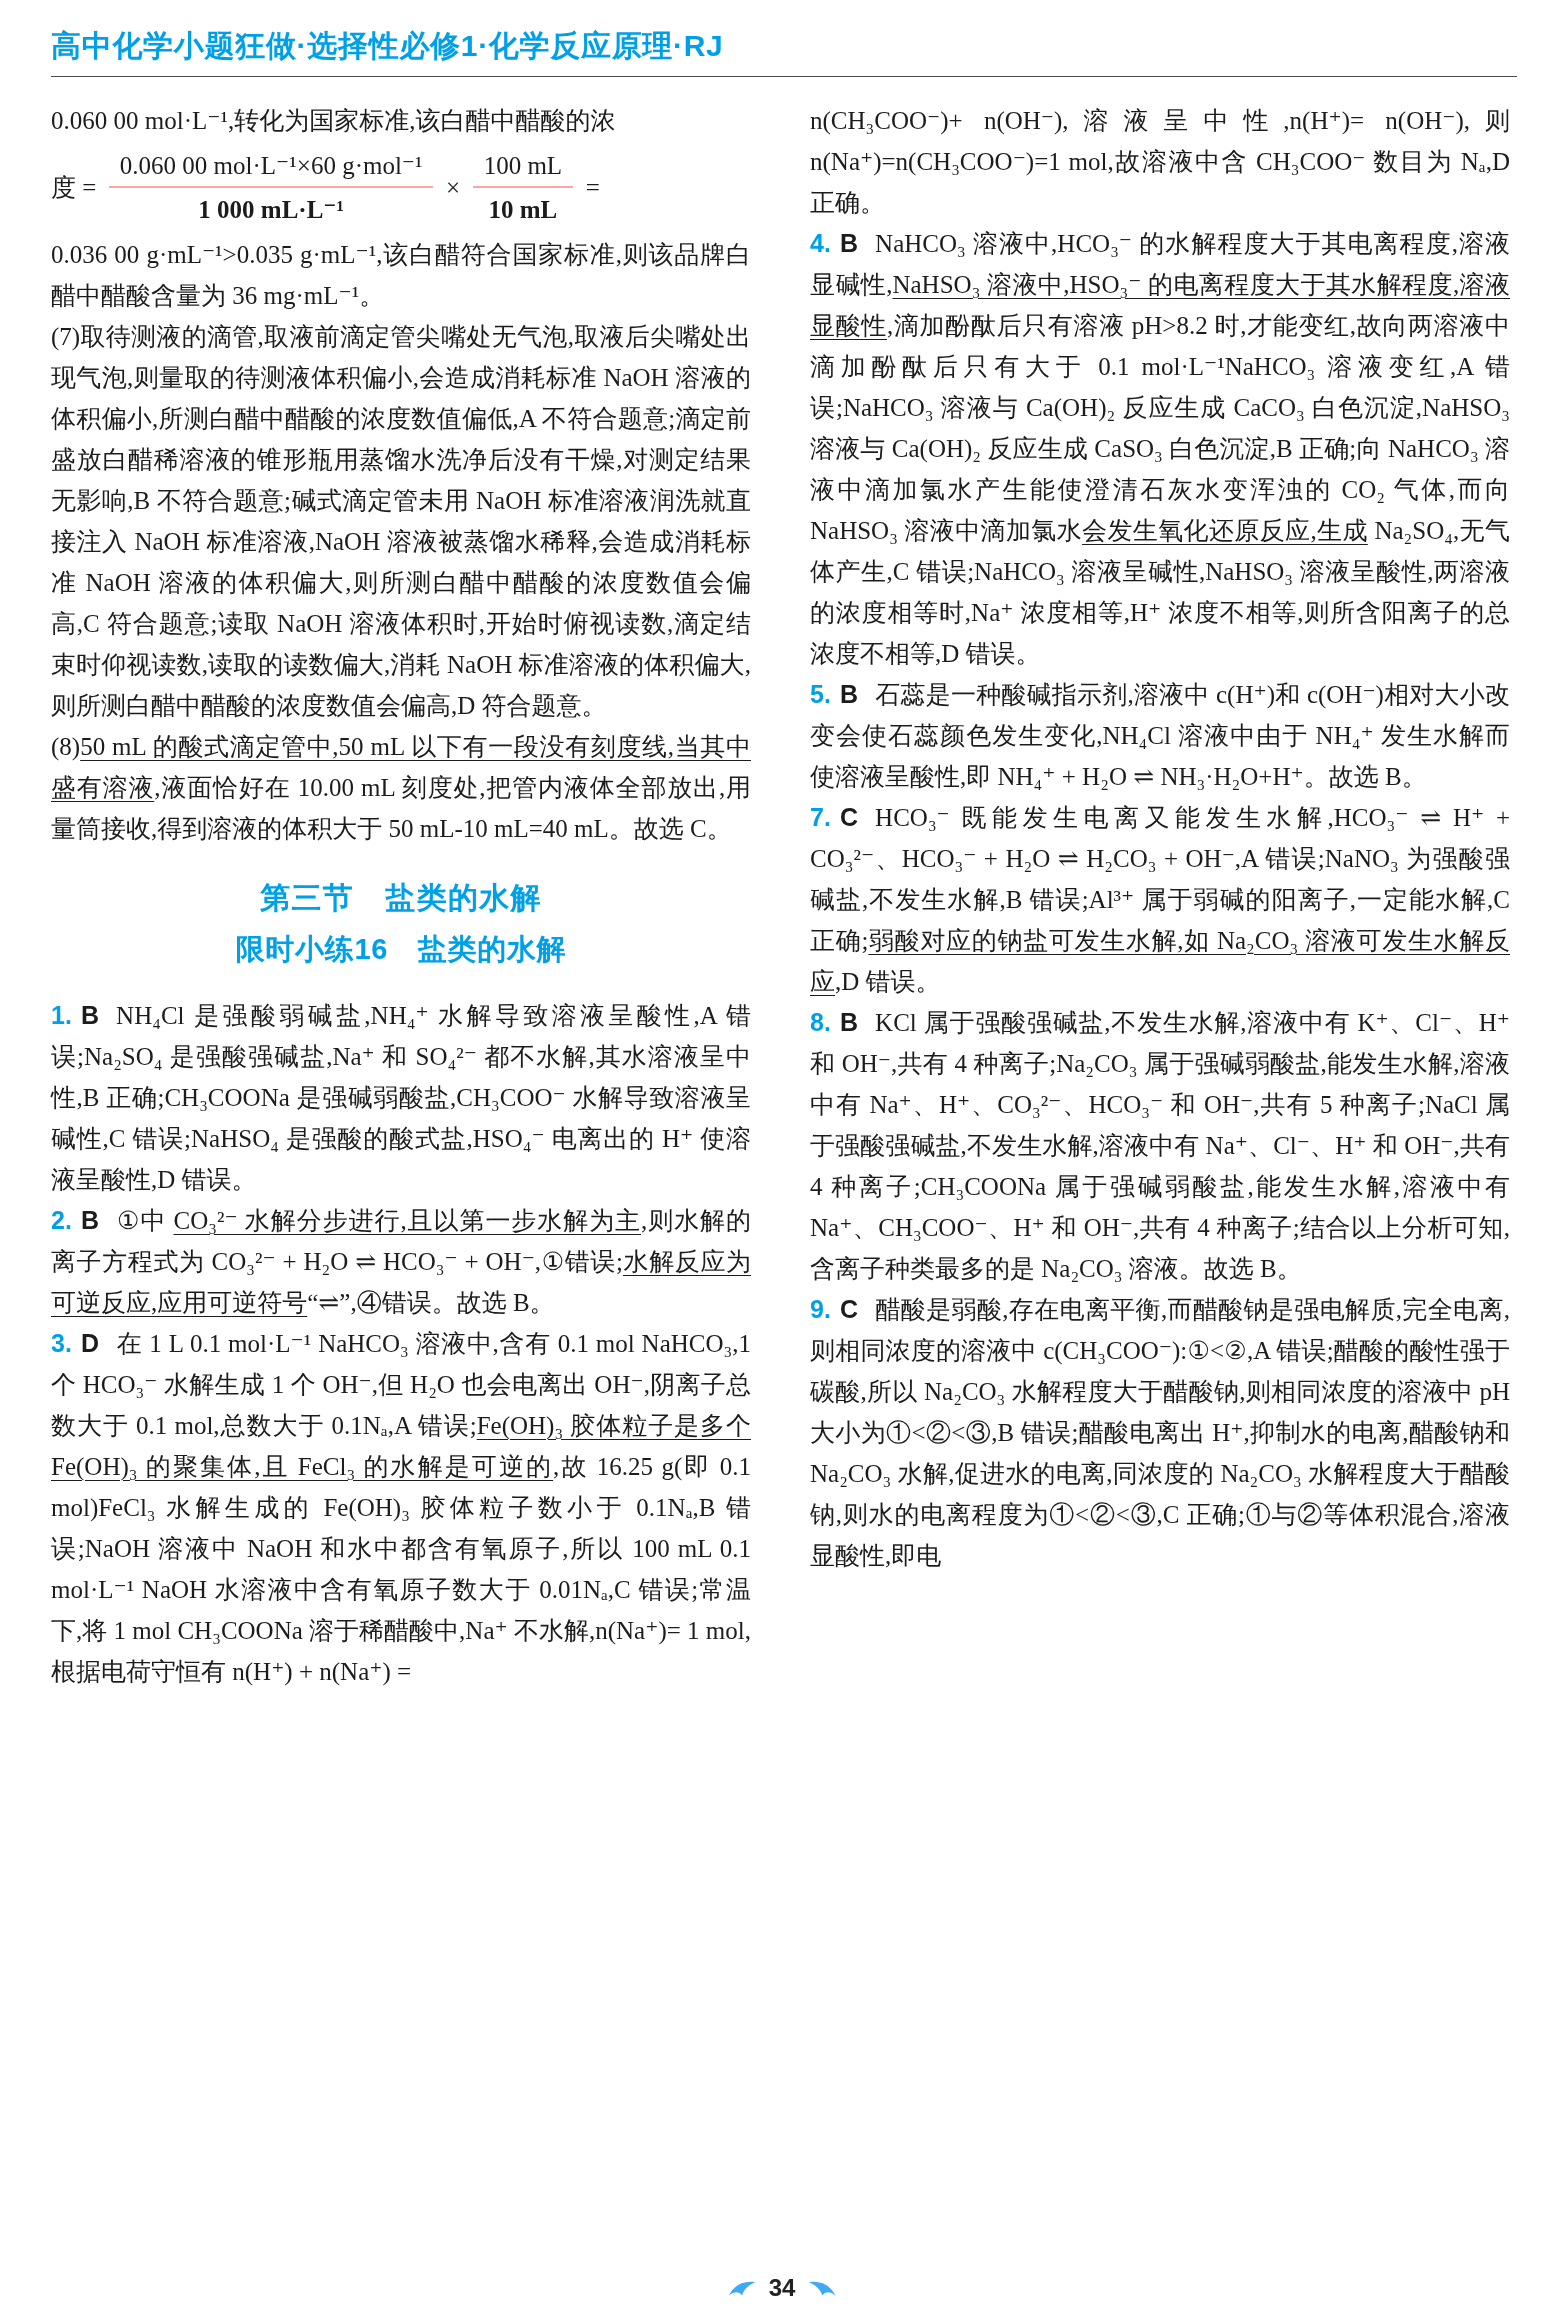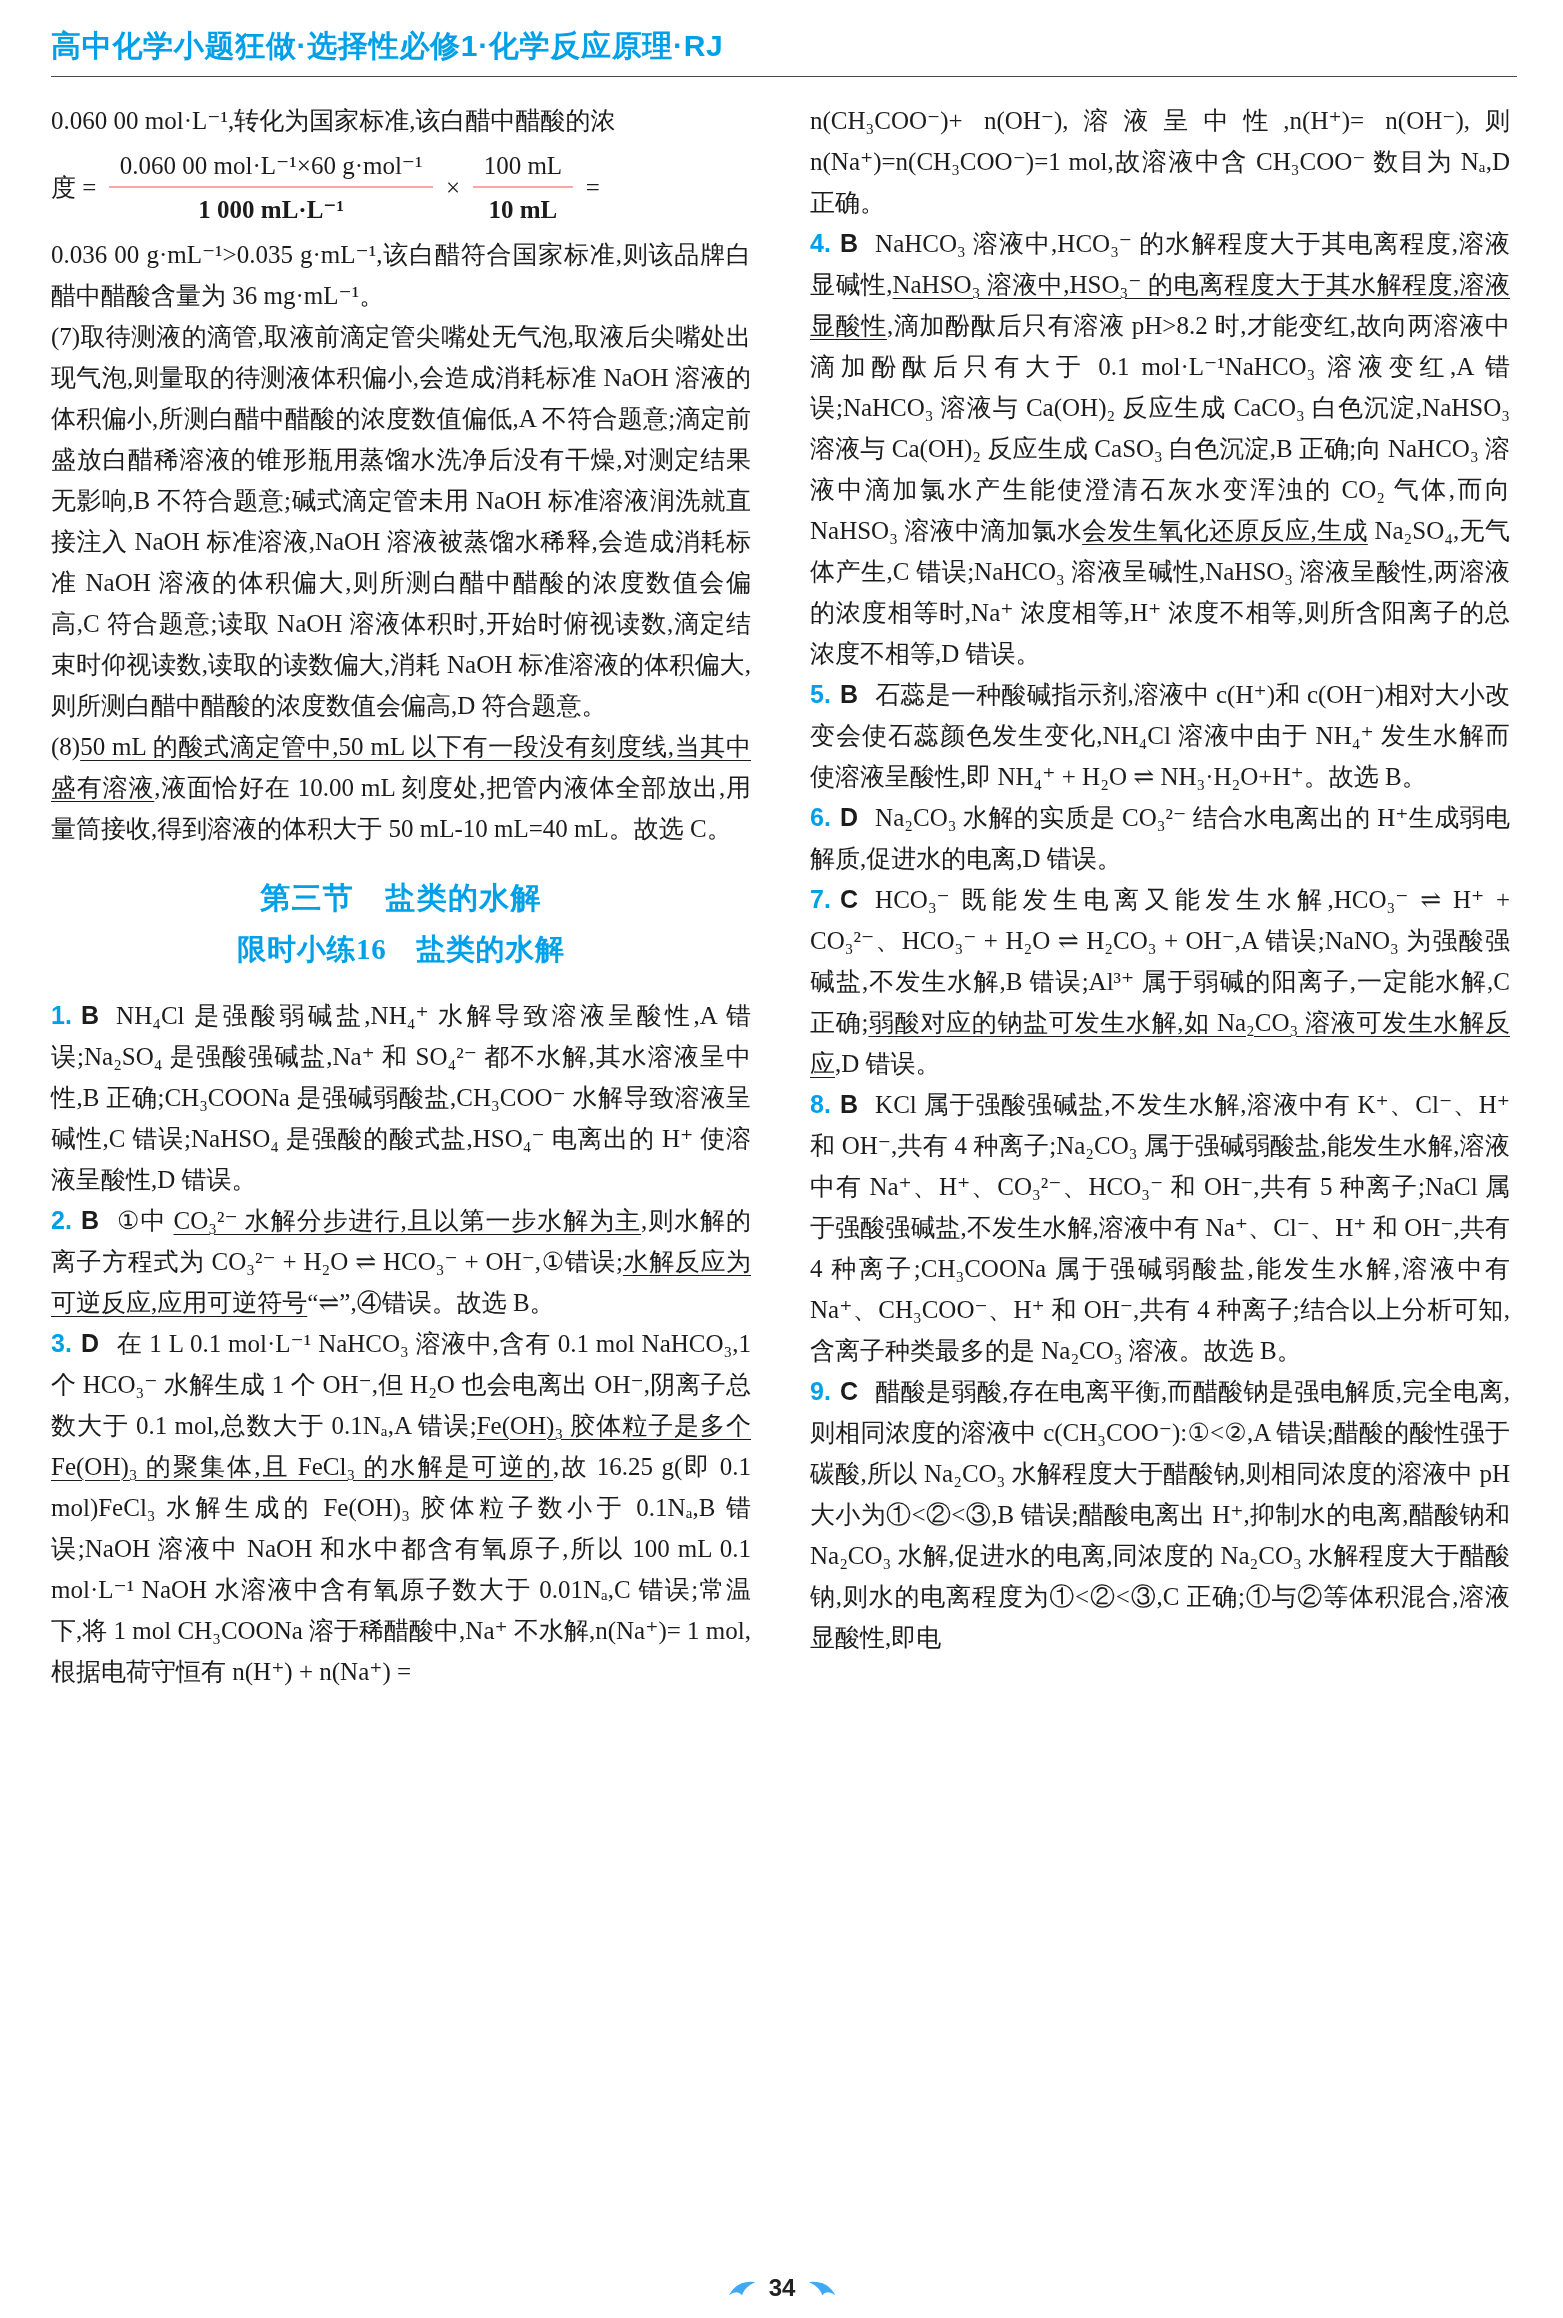--- a/index.html
+++ b/index.html
@@ -59,21 +59,21 @@
     margin:29px 0 10.5px;
     font-family:"Liberation Sans","DejaVu Sans",sans-serif;
     letter-spacing:1.3px;
   }
   .h-sub {
     font-size:29px;
     font-weight:bold;
     color:#00a0e9;
     text-align:center;
     margin:6.6px 0 25px;
-    font-family:Liberation Serif, serif;
+    font-family:Liberation Sans, sans-serif;
     letter-spacing:0.7px;
   }
 
   
   .formula-row {
     display:flex;
     align-items:center;
     gap:13px;
     margin:9.2px 0 9.2px 0;
     font-size:25px;
@@ -130,21 +130,20 @@
         <h2 class="h-section">第三节　盐类的水解</h2>
         <h3 class="h-sub">限时小练16　盐类的水解</h3>
         <p class="para answer"><span class="qnum">1.</span><span class="qletter">B</span><span>NH₄Cl 是强酸弱碱盐,NH₄⁺ 水解导致溶液呈酸性,A 错误;Na₂SO₄ 是强酸强碱盐,Na⁺ 和 SO₄²⁻ 都不水解,其水溶液呈中性,B 正确;CH₃COONa 是强碱弱酸盐,CH₃COO⁻ 水解导致溶液呈碱性,C 错误;NaHSO₄ 是强酸的酸式盐,HSO₄⁻ 电离出的 H⁺ 使溶液呈酸性,D 错误。</span></p>
         <p class="para answer"><span class="qnum">2.</span><span class="qletter">B</span><span>①中 <span class="u">CO₃²⁻ 水解分步进行,且以第一步水解为主</span>,则水解的离子方程式为 CO₃²⁻ + H₂O ⇌ HCO₃⁻ + OH⁻,①错误;<span class="u">水解反应为可逆反应,应用可逆符号</span>“⇌”,④错误。故选 B。</span></p>
         <p class="para answer"><span class="qnum">3.</span><span class="qletter">D</span><span>在 1 L 0.1 mol·L⁻¹ NaHCO₃ 溶液中,含有 0.1 mol NaHCO₃,1 个 HCO₃⁻ 水解生成 1 个 OH⁻,但 H₂O 也会电离出 OH⁻,阴离子总数大于 0.1 mol,总数大于 0.1Nₐ,A 错误;<span class="u">Fe(OH)₃ 胶体粒子是多个 Fe(OH)₃ 的聚集体,且 FeCl₃ 的水解是可逆的</span>,故 16.25 g(即 0.1 mol)FeCl₃ 水解生成的 Fe(OH)₃ 胶体粒子数小于 0.1Nₐ,B 错误;NaOH 溶液中 NaOH 和水中都含有氧原子,所以 100 mL 0.1 mol·L⁻¹ NaOH 水溶液中含有氧原子数大于 0.01Nₐ,C 错误;常温下,将 1 mol CH₃COONa 溶于稀醋酸中,Na⁺ 不水解,n(Na⁺)= 1 mol,根据电荷守恒有 n(H⁺) + n(Na⁺) =</span></p>
       </section>
     <section class="col">
         <p class="para">n(CH₃COO⁻)+ n(OH⁻),溶液呈中性,n(H⁺)= n(OH⁻),则 n(Na⁺)=n(CH₃COO⁻)=1 mol,故溶液中含 CH₃COO⁻ 数目为 Nₐ,D 正确。</p>
         <p class="para answer"><span class="qnum">4.</span><span class="qletter">B</span><span>NaHCO₃ 溶液中,HCO₃⁻ 的水解程度大于其电离程度,溶液显碱性,<span class="u">NaHSO₃ 溶液中,HSO₃⁻ 的电离程度大于其水解程度,溶液显酸性</span>,滴加酚酞后只有溶液 pH&gt;8.2 时,才能变红,故向两溶液中滴加酚酞后只有大于 0.1 mol·L⁻¹NaHCO₃ 溶液变红,A 错误;NaHCO₃ 溶液与 Ca(OH)₂ 反应生成 CaCO₃ 白色沉淀,NaHSO₃ 溶液与 Ca(OH)₂ 反应生成 CaSO₃ 白色沉淀,B 正确;向 NaHCO₃ 溶液中滴加氯水产生能使澄清石灰水变浑浊的 CO₂ 气体,而向 NaHSO₃ 溶液中滴加氯水<span class="u">会发生氧化还原反应,生成</span> Na₂SO₄,无气体产生,C 错误;NaHCO₃ 溶液呈碱性,NaHSO₃ 溶液呈酸性,两溶液的浓度相等时,Na⁺ 浓度相等,H⁺ 浓度不相等,则所含阳离子的总浓度不相等,D 错误。</span></p>
         <p class="para answer"><span class="qnum">5.</span><span class="qletter">B</span><span>石蕊是一种酸碱指示剂,溶液中 c(H⁺)和 c(OH⁻)相对大小改变会使石蕊颜色发生变化,NH₄Cl 溶液中由于 NH₄⁺ 发生水解而使溶液呈酸性,即 NH₄⁺ + H₂O ⇌ NH₃·H₂O+H⁺。故选 B。</span></p>
-        <p class="para answer"><span class="qnum">6.</span><span class="qletter">D</span><span>Na₂CO₃ 水解的实质是 CO₃²⁻ 结合水电离出的 H⁺生成弱电解质,促进水的电离,D 错误。</span></p>
         <p class="para answer"><span class="qnum">7.</span><span class="qletter">C</span><span>HCO₃⁻ 既能发生电离又能发生水解,HCO₃⁻ ⇌ H⁺ + CO₃²⁻、HCO₃⁻ + H₂O ⇌ H₂CO₃ + OH⁻,A 错误;NaNO₃ 为强酸强碱盐,不发生水解,B 错误;Al³⁺ 属于弱碱的阳离子,一定能水解,C 正确;<span class="u">弱酸对应的钠盐可发生水解,如 Na₂CO₃ 溶液可发生水解反应</span>,D 错误。</span></p>
         <p class="para answer"><span class="qnum">8.</span><span class="qletter">B</span><span>KCl 属于强酸强碱盐,不发生水解,溶液中有 K⁺、Cl⁻、H⁺ 和 OH⁻,共有 4 种离子;Na₂CO₃ 属于强碱弱酸盐,能发生水解,溶液中有 Na⁺、H⁺、CO₃²⁻、HCO₃⁻ 和 OH⁻,共有 5 种离子;NaCl 属于强酸强碱盐,不发生水解,溶液中有 Na⁺、Cl⁻、H⁺ 和 OH⁻,共有 4 种离子;CH₃COONa 属于强碱弱酸盐,能发生水解,溶液中有 Na⁺、CH₃COO⁻、H⁺ 和 OH⁻,共有 4 种离子;结合以上分析可知,含离子种类最多的是 Na₂CO₃ 溶液。故选 B。</span></p>
         <p class="para answer"><span class="qnum">9.</span><span class="qletter">C</span><span>醋酸是弱酸,存在电离平衡,而醋酸钠是强电解质,完全电离,则相同浓度的溶液中 c(CH₃COO⁻):①&lt;②,A 错误;醋酸的酸性强于碳酸,所以 Na₂CO₃ 水解程度大于醋酸钠,则相同浓度的溶液中 pH 大小为①&lt;②&lt;③,B 错误;醋酸电离出 H⁺,抑制水的电离,醋酸钠和 Na₂CO₃ 水解,促进水的电离,同浓度的 Na₂CO₃ 水解程度大于醋酸钠,则水的电离程度为①&lt;②&lt;③,C 正确;①与②等体积混合,溶液显酸性,即电</span></p>
       </section>
   </main>
 
   <footer class="footer">
     <svg class="orn" viewBox="0 0 24 16">
       <path d="M1 14 Q8 1 23 3 Q14 7 12 14 Q8 9 1 14 Z" fill="#3fa9f5"></path>
     </svg>

